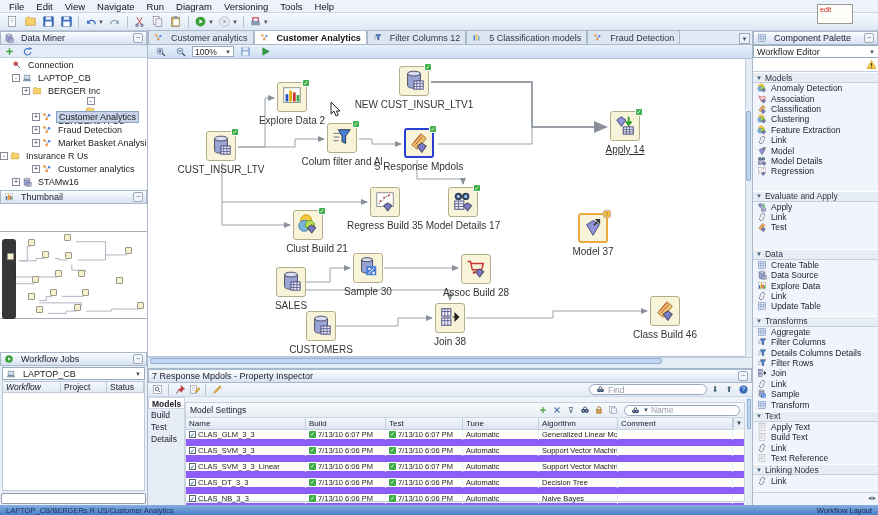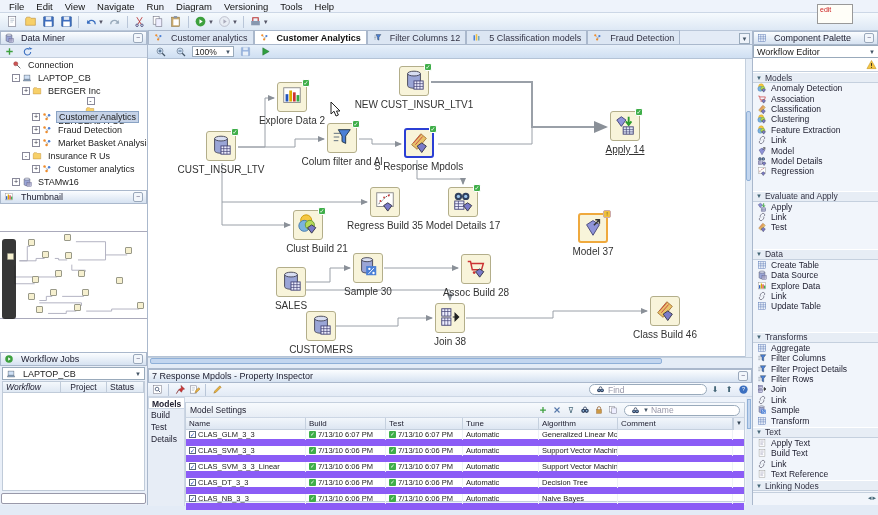--- a/index.html
+++ b/index.html
@@ -290,21 +290,21 @@
           <span class="tree-ico">
             <svg width="10" height="10" viewBox="0 0 24 24">
               <circle cx="6" cy="6" r="3" fill="#f08c2a"></circle>
               <circle cx="17" cy="8" r="3" fill="#4a7fd6"></circle>
               <circle cx="11" cy="17" r="3" fill="#f08c2a"></circle>
               <path d="M8 8l6 7M15 10l-3 5" stroke="#888" stroke-width="1.2"></path>
             </svg>
           </span>
           <span class="lbl">Market Basket Analysis</span>
         </div>
-        <div class="tree-row" style="padding-left: 22px;">
+        <div class="tree-row" style="">
           <span class="toggle">-</span>
           <span class="tree-ico">
             <svg width="10" height="10" viewBox="0 0 24 24">
               <path d="M3 7l2-3h6l2 2h8v13H3z" fill="#f7d069" stroke="#b8862a"></path>
             </svg>
           </span>
           <span class="lbl">Insurance R Us</span>
         </div>
         <div class="tree-row" style="padding-left: 32px;">
           <span class="toggle">+</span>
@@ -381,21 +381,21 @@
           <svg width="10" height="10" viewBox="0 0 24 24">
             <rect x="5" y="5" width="14" height="10" fill="#cfe0f5" stroke="#456"></rect>
             <path d="M3 19h18l-2-4H5z" fill="#9ab0cc" stroke="#456"></path>
           </svg>
         </span>
       <span>LAPTOP_CB</span>
       <span style="margin-left:auto;font-size:6px;color:#456">▼</span>
     </div>
     <div id="wj-cols">
         <div style="width: 58px; font-style: italic;">Workflow</div>
-        <div style="width: 46px; text-align: center;">Project</div>
+        <div style="width: 46px;">Project</div>
         <div style="width: 37px;">Status</div>
       </div>
     <div id="wj-body"></div>
     <div id="left-bottom-box"></div>
   </div>
 
   <div id="center">
     <div id="tabbar">
         <div class="tab">
           <span class="tree-ico">
@@ -1079,21 +1079,21 @@
           <span>Explore Data</span>
         </div>
         <div class="pal-item">
           <span class="pal-ico">
             <svg width="10" height="10" viewBox="0 0 24 24">
               <path d="M9 13a4 4 0 0 1 0-6l2.5-2.5a4 4 0 0 1 6 5.5M15 11a4 4 0 0 1 0 6l-2.5 2.5a4 4 0 0 1-6-5.5" stroke="#778" stroke-width="2" fill="none"></path>
             </svg>
           </span>
           <span>Link</span>
         </div>
-        <div class="pal-item" style="margin-bottom: 20px;">
+        <div class="pal-item" style="margin-bottom: 4px;">
           <span class="pal-ico">
             <svg width="10" height="10" viewBox="0 0 24 24">
               <rect x="3" y="4" width="18" height="16" fill="#eef4fc" stroke="#4466aa"></rect>
               <path d="M3 9h18M3 14h18M9 4v16M15 4v16" stroke="#4466aa"></path>
             </svg>
           </span>
           <span>Update Table</span>
         </div>
         <div class="pal-sec-hdr">
           <span class="sec-arrow">▼</span>
@@ -1117,21 +1117,21 @@
           </span>
           <span>Filter Columns</span>
         </div>
         <div class="pal-item">
           <span class="pal-ico">
             <svg width="10" height="10" viewBox="0 0 24 24">
               <path d="M3 8h7M3 12h6M3 16h5" stroke="#567"></path>
               <path d="M8 4h13l-5 7v8l-4-2v-6z" fill="#4a7fd6" stroke="#234"></path>
             </svg>
           </span>
-          <span>Filter Project Details</span>
+          <span>Details Columns Details</span>
         </div>
         <div class="pal-item">
           <span class="pal-ico">
             <svg width="10" height="10" viewBox="0 0 24 24">
               <path d="M3 8h7M3 12h6M3 16h5" stroke="#567"></path>
               <path d="M8 4h13l-5 7v8l-4-2v-6z" fill="#4a7fd6" stroke="#234"></path>
             </svg>
           </span>
           <span>Filter Rows</span>
         </div>
@@ -1228,17 +1228,21 @@
           </span>
           <span>Link</span>
         </div>
       </div>
     <div id="pal-scroll">
       <span>◂</span>
       <span>▸</span>
     </div>
   </div>
 
+  <div id="statusbar">
+    <span id="status-left">LAPTOP_CB/BERGERs R US/Customer Analytics</span>
+    <span id="status-right">Workflow Layout</span>
+  </div>
 
   <div id="tooltip">
     <span class="red">edit</span>
   </div>
 </div>
 
 </body></html>

